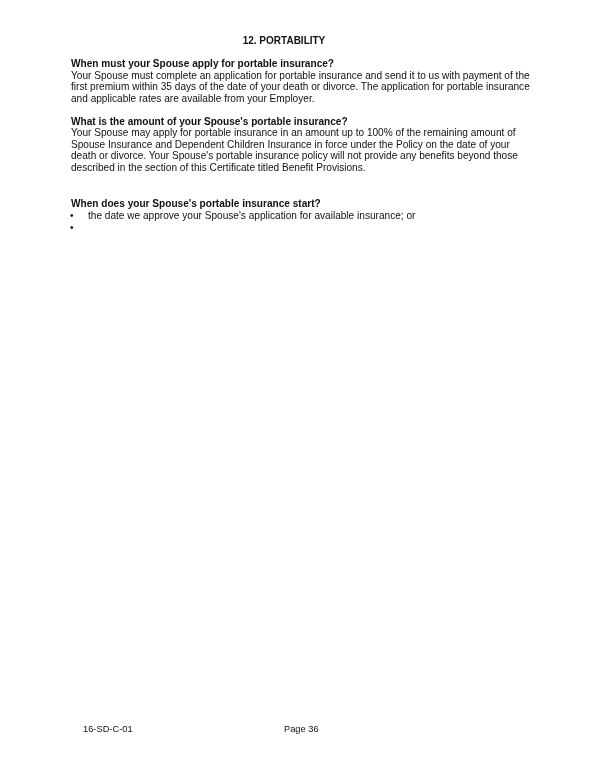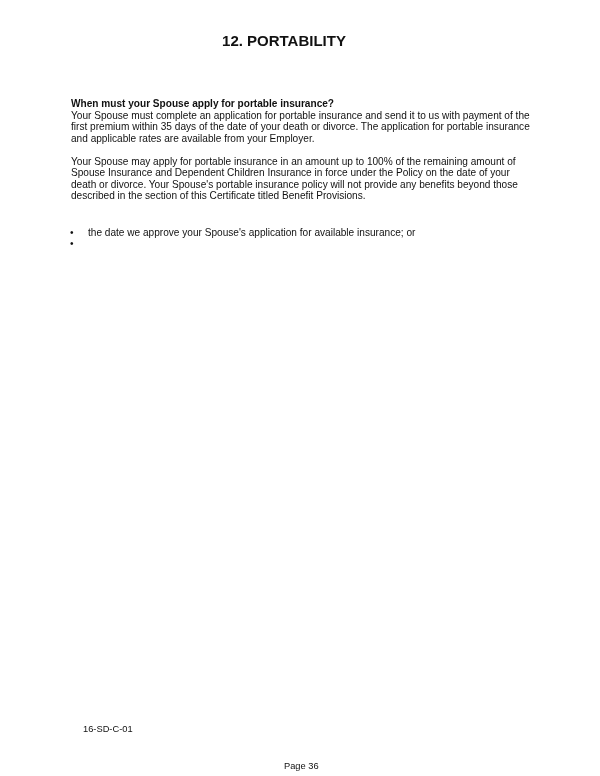--- a/index.html
+++ b/index.html
@@ -1,49 +1,51 @@
 <!DOCTYPE html>
 <html><head>
   <meta charset="utf-8">
   <style>
     html, body { margin: 0; padding: 0; background: #ffffff; }
     body { width: 600px; height: 776px; position: relative; overflow: hidden;
       font-family: "Liberation Sans", sans-serif; color: #111; font-size: 10.1px; line-height: 11.55px; }
     .page { position: absolute; left: 0; top: 0; width: 600px; height: 776px; }
     .title { position: absolute; top: 35px; left: 0; width: 568px; text-align: center;
-      font-weight: bold; font-size: 15px; }
+      font-weight: bold; font-size: 10px; }
     .content { position: absolute; left: 71px; top: 58px; width: 460px; }
     .section { margin-bottom: 11.5px; }
-    .heading { font-weight: bold; margin-top: 40px; }
+    .heading { font-weight: bold; }
     p { margin: 0; }
     .para { margin-bottom: 25px; }
     ul { list-style: none; margin: 0; padding: 0; }
     li { position: relative; padding-left: 17px; }
     li .bullet { position: absolute; left: -1px; top: 0; }
     .footer { position: absolute; top: 724px; left: 71px; width: 460px; font-size: 9.3px; }
     .footer .left { position: absolute; left: 12px; }
-    .footer .center { position: absolute; left: 213px; margin-top: 37px; }
+    .footer .center { position: absolute; left: 213px; }
   </style>
 </head>
 <body>
 
 <div class="page">
   <div class="title">12. PORTABILITY</div>
 
   <div class="content">
     <div class="section">
       <p class="heading">When must your Spouse apply for portable insurance?</p>
       <p>Your Spouse must complete an application for portable insurance and send it to us with payment of the first premium within 35 days of the date of your death or divorce. The application for portable insurance and applicable rates are available from your Employer.</p>
     </div>
 
     <div class="section">
+      <p class="heading">What is the amount of your Spouse's portable insurance?</p>
       <p class="para">Your Spouse may apply for portable insurance in an amount up to 100% of the remaining amount of Spouse Insurance and Dependent Children Insurance in force under the Policy on the date of your death or divorce. Your Spouse's portable insurance policy will not provide any benefits beyond those described in the section of this Certificate titled Benefit Provisions.</p>
     </div>
 
     <div class="section">
+      <p class="heading">When does your Spouse's portable insurance start?</p>
       <ul>
         <li>
           <span class="bullet">•</span>
           <span>the date we approve your Spouse's application for available insurance; or</span>
         </li>
         <li>
           <span class="bullet">•</span>
         </li>
       </ul>
     </div>

